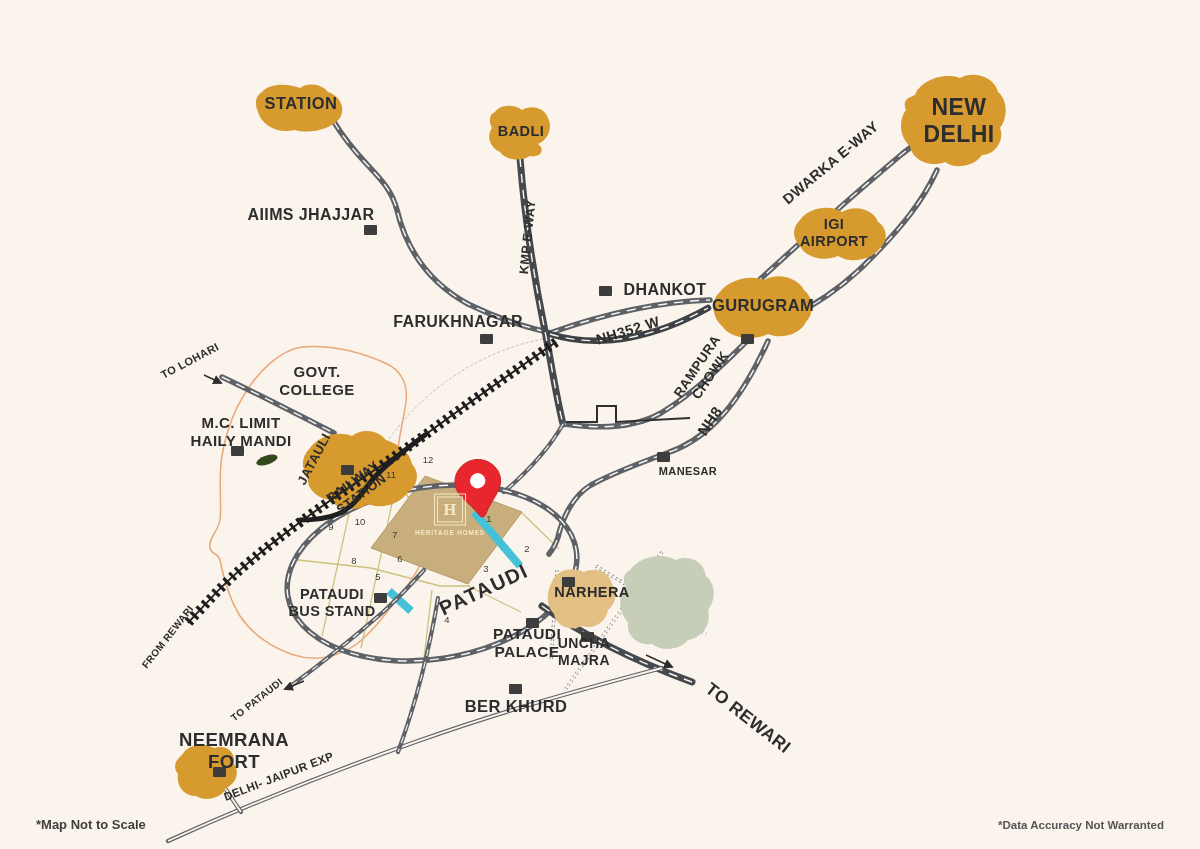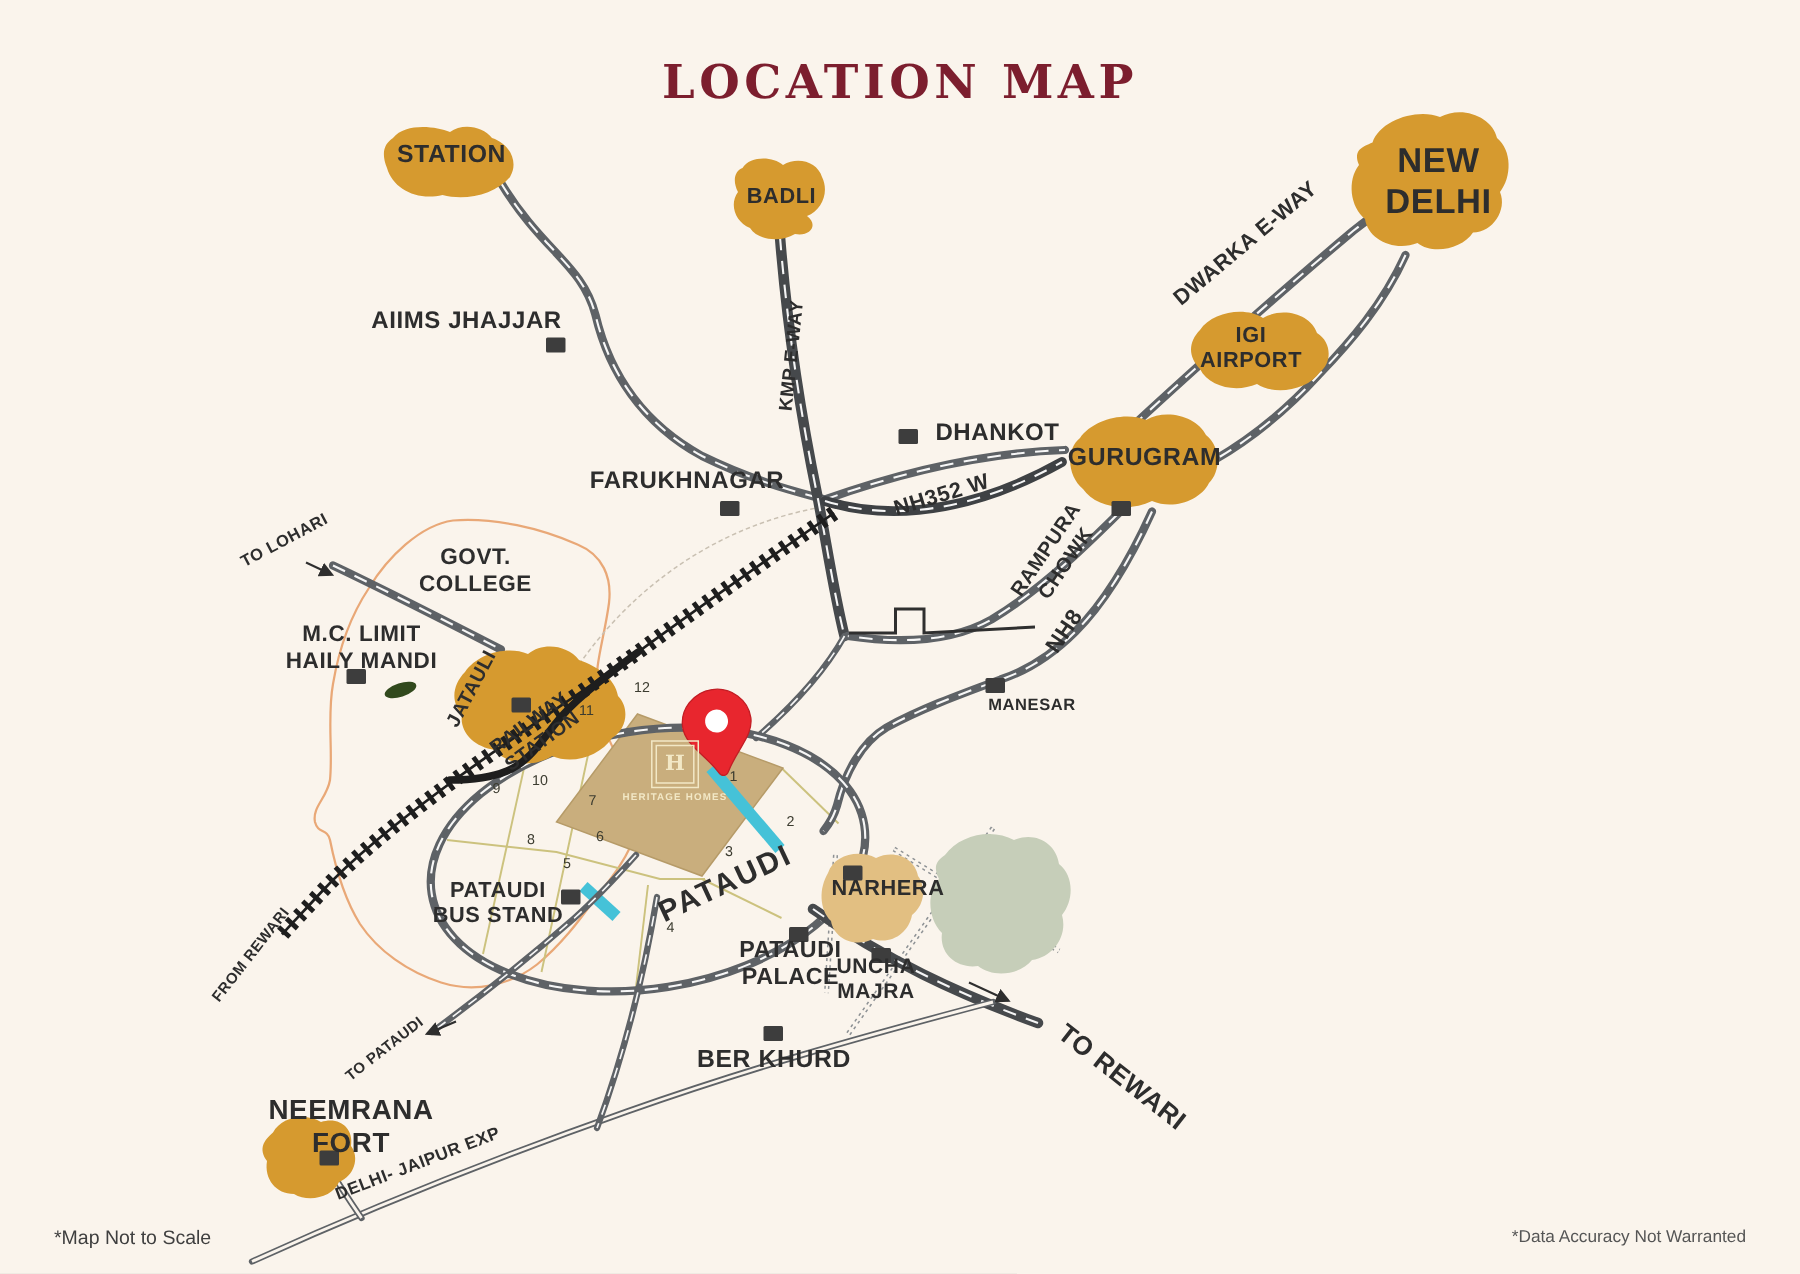--- a/index.html
+++ b/index.html
@@ -26,21 +26,21 @@
   .city{fill:#d69a2f;}
   .arrow{fill:none;stroke:#2e2e2e;stroke-width:1.4;}
   
   .lbl{position:absolute;font-weight:700;color:#2d2d2d;letter-spacing:.4px;line-height:1.18;
        white-space:pre-line;text-align:center;transform-origin:center;}
   .ta-l{text-align:center;}
   .big{letter-spacing:1.6px;}
   .title{position:absolute;left:600px;top:55px;transform:translate(-50%,-50%);
          font-family:"DejaVu Serif",serif;font-weight:700;font-size:31px;color:#7c1e2e;
          letter-spacing:3px;white-space:nowrap;}
-  .foot{position:absolute;font-size:13px;color:#3f3f3f;font-weight:400;}
+  .foot{position:absolute;font-size:13px;color:#3f3f3f;font-weight:700;}
   .foot.r{font-size:11.5px;color:#555;}
   .pnum{position:absolute;transform:translate(-50%,-50%);font-size:9.5px;font-weight:400;color:#3c3c30;}
   .site-logo{position:absolute;transform:translate(-50%,-50%);text-align:center;color:#f2e8c6;}
   .monogram{width:24px;height:24px;border:1px solid #f2e8c6;outline:1px solid #f2e8c6;outline-offset:2px;
             display:flex;align-items:center;justify-content:center;margin:0 auto;
             font-family:"DejaVu Serif",serif;font-weight:700;font-size:14px;}
   .logoname{margin-top:6px;font-size:6.5px;font-weight:700;letter-spacing:.8px;white-space:nowrap;}
 </style>
 </head>
 <body>
@@ -177,21 +177,20 @@
       <rect x="509" y="684" width="13" height="10" rx="1"></rect>
       <rect x="213" y="767" width="13" height="10" rx="1"></rect>
     </g>
 
     <g transform="translate(479,490) rotate(-8) scale(0.85)">
       <path d="M0,-36 C-15,-36 -27,-24 -27,-10 C-27,4 -13,13 -4,29 C-2,33 2,33 4,29 C13,13 27,4 27,-10 C27,-24 15,-36 0,-36 Z" fill="#e8262e" stroke="#c21d24" stroke-width="1"></path>
       <circle cx="0" cy="-11" r="9" fill="#ffffff"></circle>
     </g>
   </svg>
 
-  <div class="title">LOCATION MAP</div>
   <div class="foot" style="left:36px;top:817px">*Map Not to Scale</div>
   <div class="foot r" style="right:36px;top:819px">*Data Accuracy Not Warranted</div>
 
   <div class="lbl" style="left:301px;top:104px;font-size:16.5px;transform:translate(-50%,-50%)">STATION</div>
   <div class="lbl" style="left:521px;top:132px;font-size:14.5px;transform:translate(-50%,-50%)">BADLI</div>
   <div class="lbl ta-l" style="left:959px;top:121px;font-size:23px;transform:translate(-50%,-50%)">NEW
 DELHI</div>
   <div class="lbl" style="left:311px;top:215px;font-size:16px;transform:translate(-50%,-50%)">AIIMS JHAJJAR</div>
   <div class="lbl" style="left:458px;top:322px;font-size:16px;transform:translate(-50%,-50%)">FARUKHNAGAR</div>
   <div class="lbl" style="left:665px;top:290px;font-size:16px;transform:translate(-50%,-50%)">DHANKOT</div>

